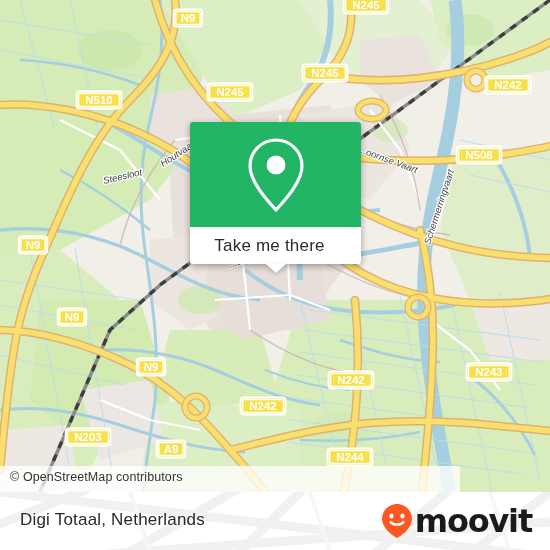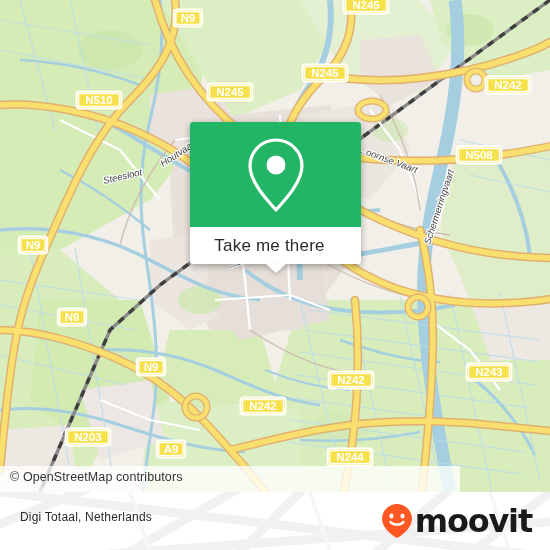--- a/index.html
+++ b/index.html
@@ -101,21 +101,21 @@
   #footer-bg {
     position: absolute;
     left: 0; top: -30px;
     width: 550px; height: 120px;
     opacity: 1;
   }
   #footer-title {
     position: absolute;
     left: 20px;
     top: 18px;
-    font-size: 12px;
+    font-size: 17px;
     color: #2a2a2a;
     letter-spacing: 0.2px;
     white-space: nowrap;
   }
   #brand {
     position: absolute;
     right: 18px;
     top: 12px;
     display: flex;
     align-items: center;

